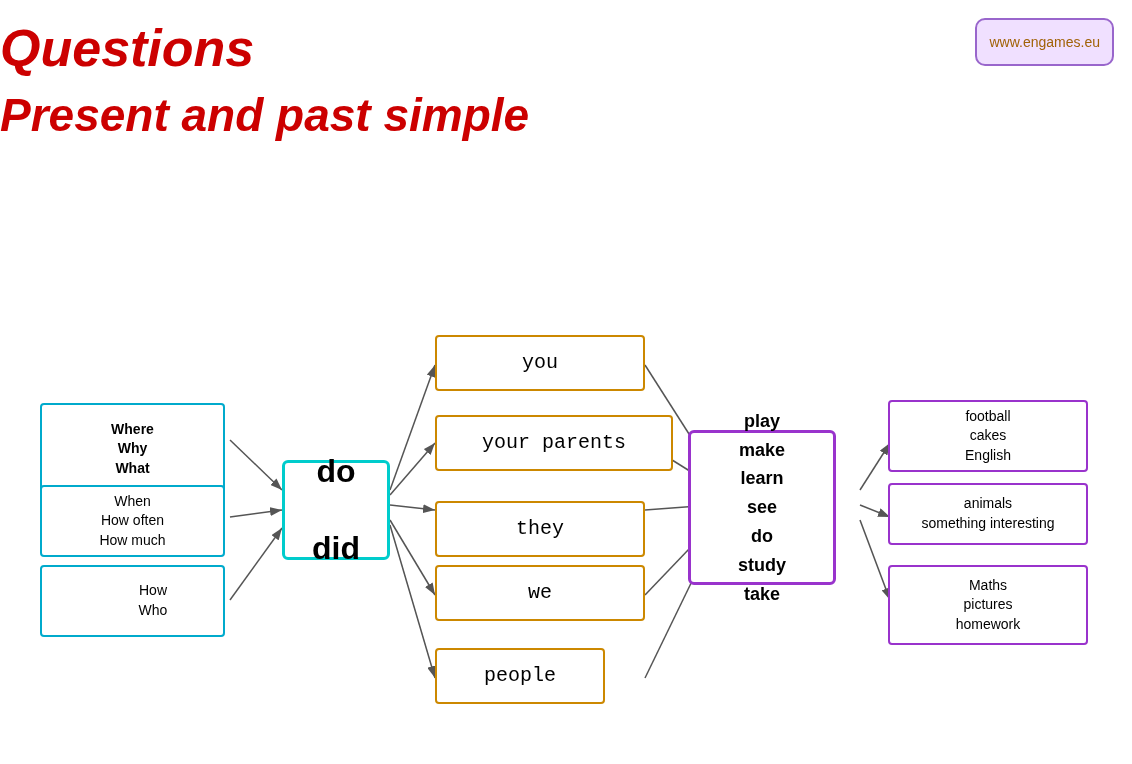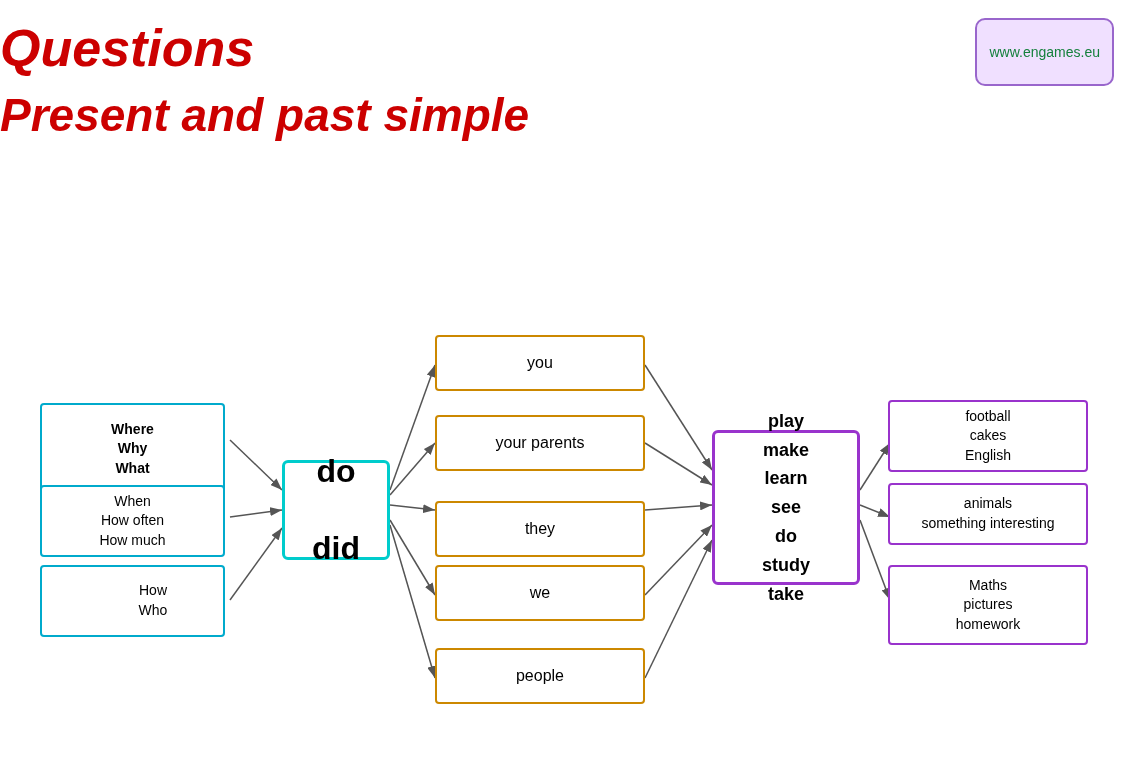--- a/index.html
+++ b/index.html
@@ -31,23 +31,23 @@
       font-weight: bold;
     }
 
     .website-badge {
       position: absolute;
       top: 18px;
       right: 18px;
       border: 2px solid #9966cc;
       border-radius: 10px;
       background: #f0e0ff;
-      padding: 24px 12px;
+      padding: 14px 12px;
       font-size: 14px;
-      color: #15803d;
+      color: #a16207;
     }
 
     
     .arrows-svg {
       position: absolute;
       top: 0; left: 0;
       width: 1132px;
       height: 764px;
       pointer-events: none;
     }
@@ -68,21 +68,22 @@
       background: #fff;
       color: #000;
       font-size: 14px;
     }
 
     .box-gold {
       border: 2px solid #cc8800;
       border-radius: 4px;
       background: #fff;
       color: #000;
-      font-size: 16px;
+      font-size: 20px;
+      font-family: Liberation Mono, monospace;
     }
 
     .box-teal-large {
       border: 3px solid #00cccc;
       border-radius: 6px;
       background: #fff;
       color: #000;
       font-size: 32px;
       font-weight: bold;
     }
@@ -173,37 +174,37 @@
 <div class="box box-teal-large" style="left:282px; top:460px; width:108px; height:100px; white-space:pre-line; line-height:1.2;">
   <span>do
 
 did</span>
 </div>
 
 <div class="box box-gold" style="left:435px; top:335px; width:210px; height:56px;">
   <span>you</span>
 </div>
 
-<div class="box box-gold" style="left:435px; top:415px; width:210px; height:56px;">
+<div class="box box-gold" style="left:435px; top:415px; width:238px; height:56px;">
   <span>your parents</span>
 </div>
 
 <div class="box box-gold" style="left:435px; top:501px; width:210px; height:56px;">
   <span>they</span>
 </div>
 
 <div class="box box-gold" style="left:435px; top:565px; width:210px; height:56px;align-items:center;">
   <span>we</span>
 </div>
 
-<div class="box box-gold" style="left:435px; top:648px; width:210px; height:56px;justify-content:center;">
+<div class="box box-gold" style="left:435px; top:648px; width:170px; height:56px;justify-content:center;">
   <span>people</span>
 </div>
 
-<div class="box box-purple" style="left:712px; top:430px; width:148px; height:155px; white-space:pre-line; flex-direction:column; line-height:1.6;">
+<div class="box box-purple" style="left:688px; top:430px; width:148px; height:155px; white-space:pre-line; flex-direction:column; line-height:1.6;">
   <span>play
 make
 learn
 see
 do
 study
 take</span>
 </div>
 
 <div class="box box-purple-sm" style="left:888px; top:400px; width:200px; height:72px; white-space:pre-line;">

